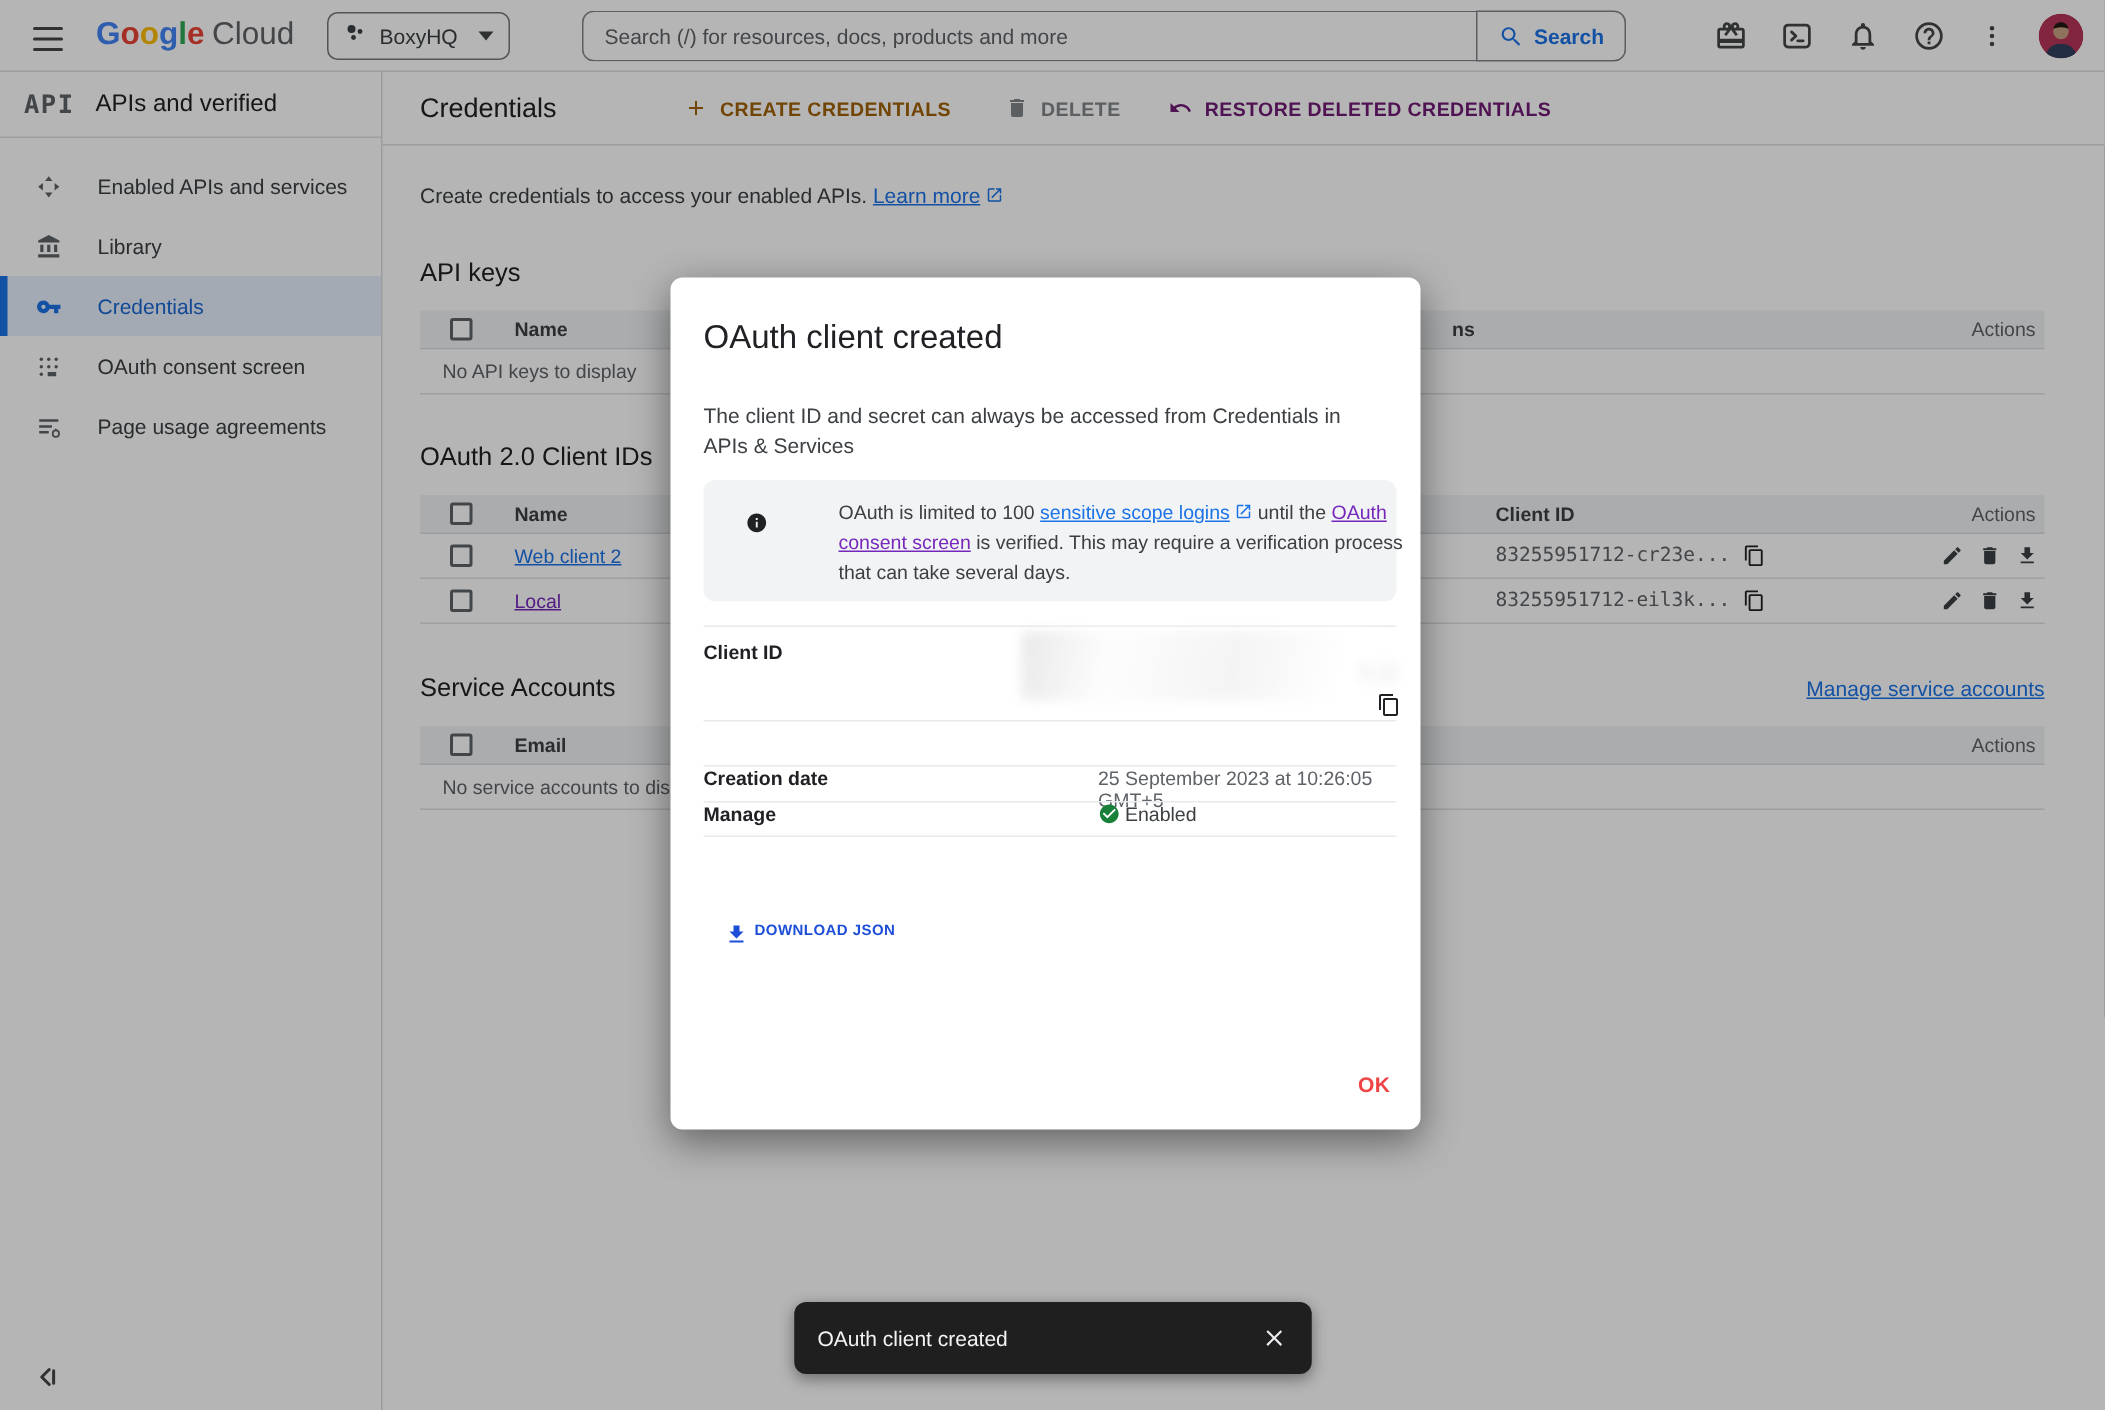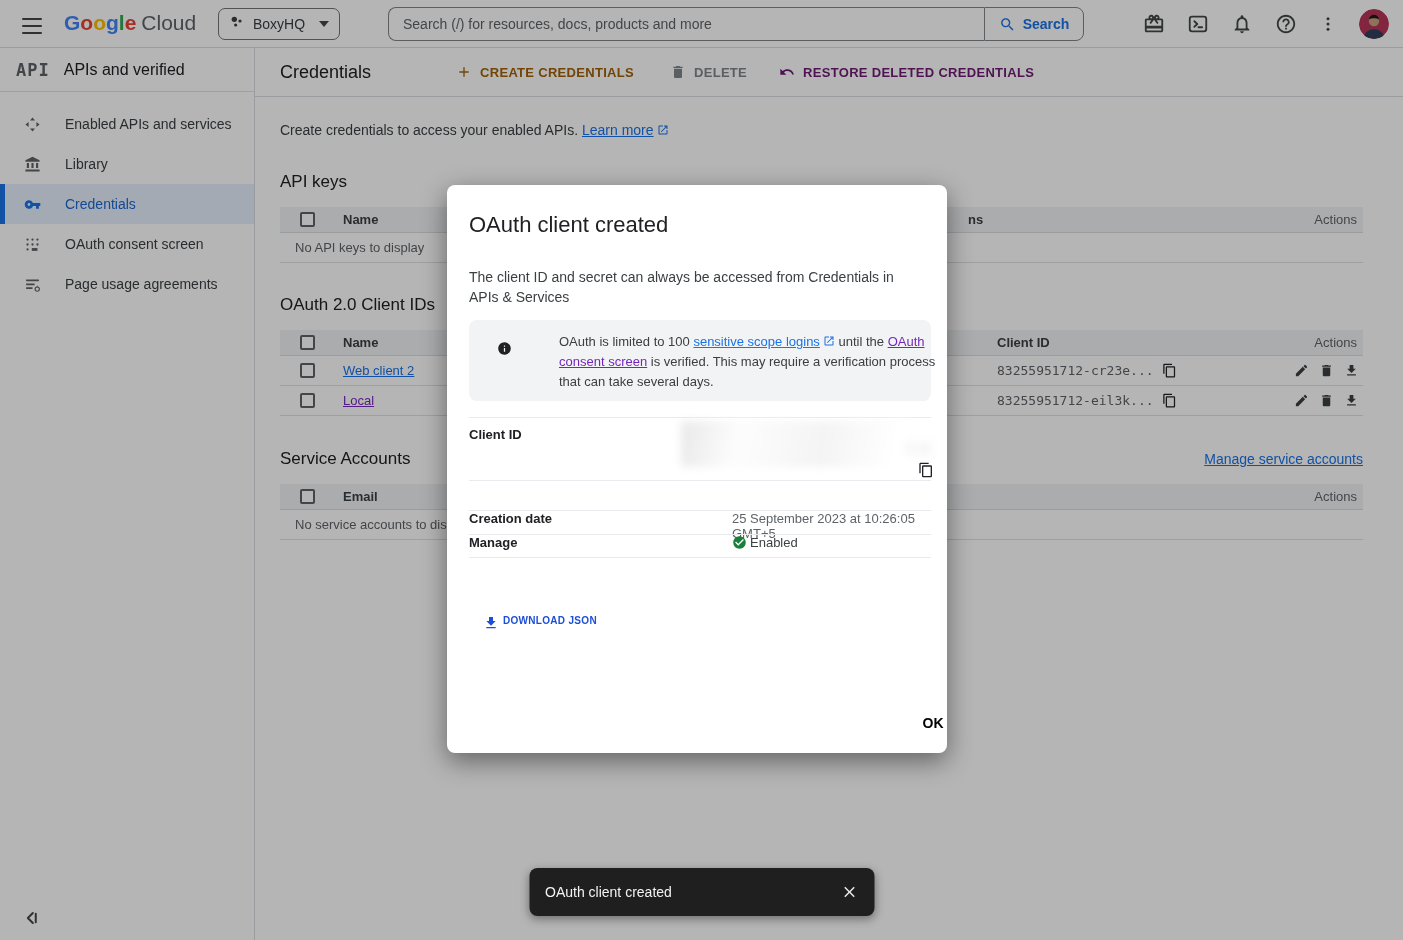--- a/index.html
+++ b/index.html
@@ -108,22 +108,22 @@
   .mrow-date .mlabel, .mrow-status .mlabel { flex:0 0 216px; }
   .mvalue { font-size:13px; color:#5f6368; }
   .status-val { display:flex; align-items:center; gap:3px; font-size:13px; color:#3c4043; }
   .ok-ic { width:15px; height:15px; color:#188038; }
   .blob { position:absolute; border-radius:4px; filter:blur(4px);
           background:linear-gradient(100deg,#e9e9e9,#fdfdfd 25%,#f4f4f4 60%,#ffffff 90%); }
   .copy-btn { position:absolute; width:16px; height:16px; color:#202124; cursor:pointer; }
   .dl-btn { position:absolute; left:36px; top:430px; display:flex; align-items:flex-start; gap:4px;
             font-size:10px; font-weight:bold; letter-spacing:.3px; color:#1d4ed8; cursor:pointer; }
   .dl-btn svg { width:16px; height:16px; }
-  .ok-btn { position:absolute; right:3px; bottom:22px; font-size:14px; font-weight:bold;
-            color:#000000; cursor:pointer; letter-spacing:.3px; }
+  .ok-btn { position:absolute; right:20px; bottom:22px; font-size:14px; font-weight:bold;
+            color:#ef4444; cursor:pointer; letter-spacing:.3px; }
   .toast { position:absolute; left:50%; transform:translateX(-50%); top:868px; width:345px; height:48px;
            background:#1f1f1f; border-radius:8px; display:flex; align-items:center; z-index:30;
            box-shadow:0 3px 10px rgba(0,0,0,.4); }
   .toast-msg { margin-left:16px; font-size:14px; color:#f1f3f4; flex:1; }
   .toast-x { width:18px; height:18px; color:#e8eaed; margin-right:16px; cursor:pointer; }
 </style>
 </head>
 <body>
 
 <div class="screen">

